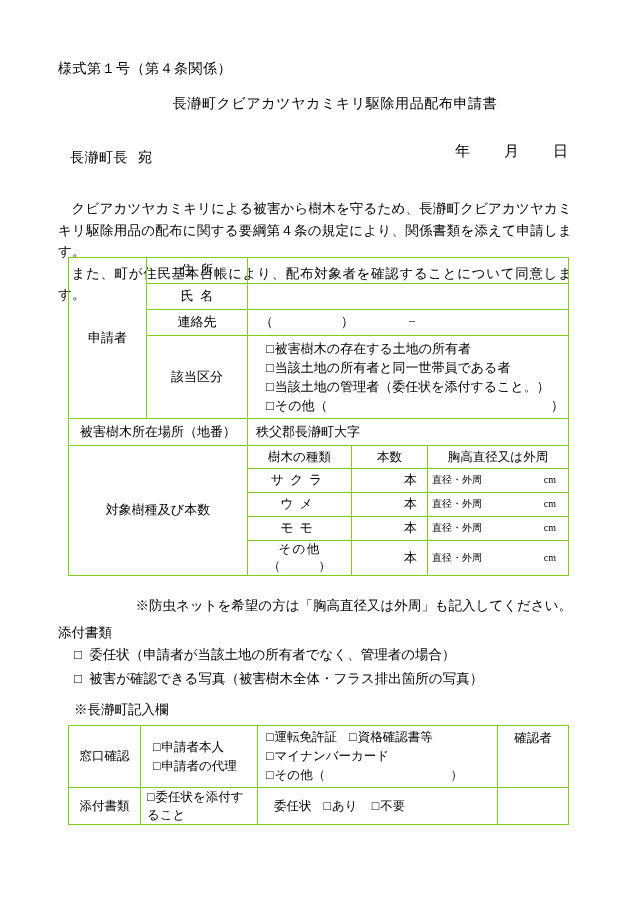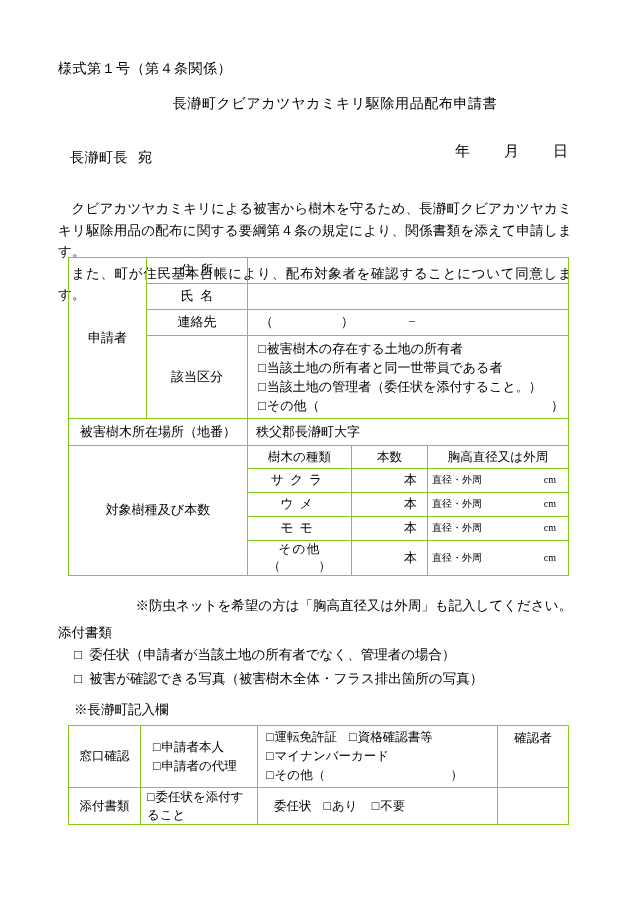--- a/index.html
+++ b/index.html
@@ -101,21 +101,21 @@
     width: 500px;
   }
   .c-center { text-align: center; }
   .pad-l6 { padding-left: 8px !important; }
 
   .spaced2 { letter-spacing: 0.5em; padding-left: 0.5em; }
 
   .kbox { margin-right: 1px; }
 
   .check-list { line-height: 19px; padding: 3px 0 3px 6px; }
-  .check-list div { white-space: nowrap; }
+  .check-list div { white-space: nowrap; margin-left: 8px; }
   .other-row {
     display: flex;
     justify-content: space-between;
     align-items: baseline;
   }
 
   .tel-line {
     display: flex;
     align-items: baseline;
     padding-left: 8px;

